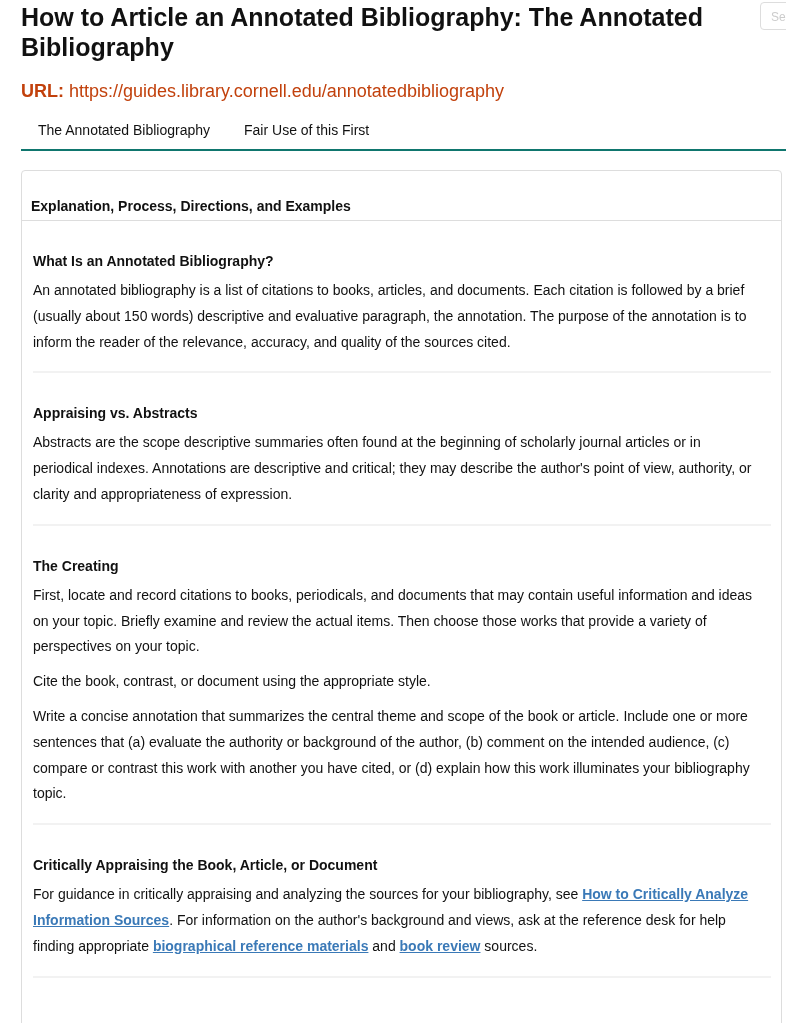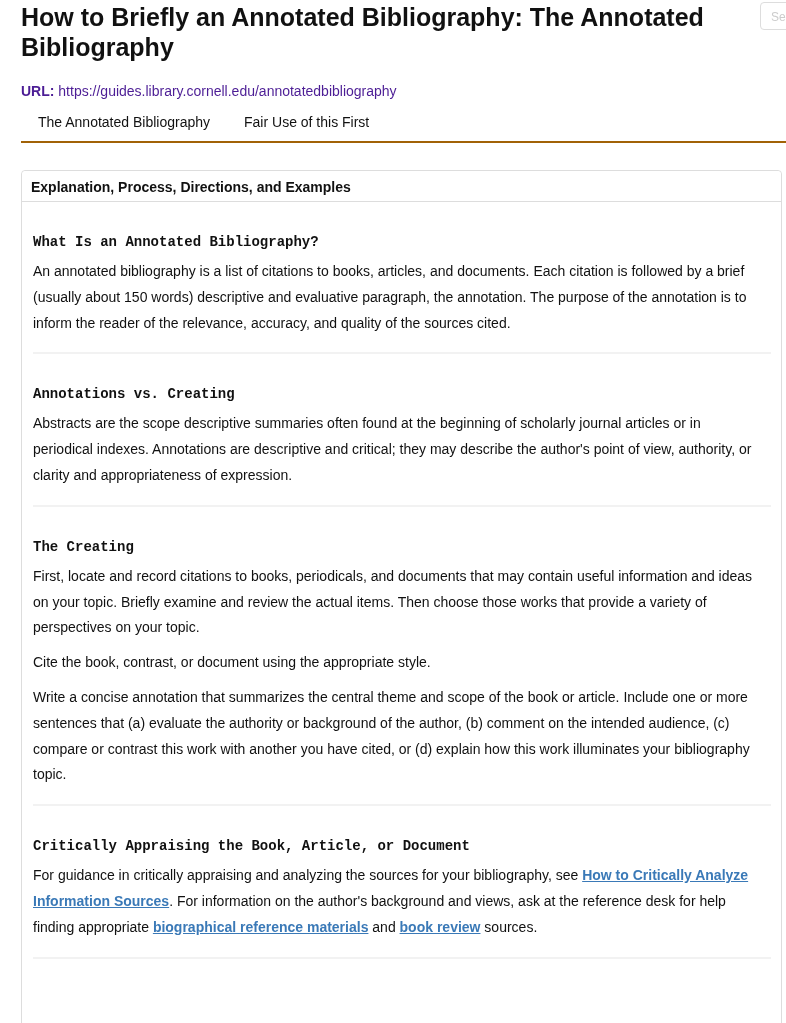--- a/index.html
+++ b/index.html
@@ -38,32 +38,32 @@
       background: #ffffff;
       font-size: 12px;
       color: #cccccc;
       padding: 7px 0 0 10px;
       font-family: "Liberation Sans", sans-serif;
     }
     .url-line {
       position: absolute;
       left: 21px;
       top: 83px;
-      font-size: 14px;
+      font-size: 18px;
       line-height: 17px;
-      color: #4c1d95;
+      color: #c2410c;
     }
     .url-line .label { font-weight: bold; }
     .tabs {
       position: absolute;
       left: 21px;
-      top: 104px;
+      top: 112px;
       width: 765px;
       height: 37px;
-      border-bottom: 2px solid #a16207;
+      border-bottom: 2px solid #0f766e;
       display: flex;
     }
     .tab {
       font-size: 14px;
       line-height: 17px;
       padding: 10px 17px 10px 17px;
       color: #111111;
       cursor: pointer;
     }
     .panel {
@@ -80,55 +80,55 @@
     .panel-heading {
       height: 31px;
       border-bottom: 1px solid #dddddd;
       padding: 8px 0 0 9px;
       box-sizing: border-box;
       font-size: 14px;
       font-weight: bold;
       line-height: 16px;
       background: #ffffff;
       border-radius: 4px 4px 0 0;
+      margin-top: 19px;
     }
     .panel-body {
       padding: 0 10px 0 11px;
     }
     .section {
       padding-top: 32px;
       padding-bottom: 16px;
       border-bottom: 2px solid #f2f2f2;
     }
     .section:first-child { padding-top: 32px; }
     .section h3 {
       margin: 0 0 8px 0;
       font-size: 14px;
       line-height: 17px;
       font-weight: bold;
       color: #111111;
-      font-family: Liberation Mono, monospace;
     }
     .section p {
       margin: 0 12px 9px 0;
       font-size: 14px;
       line-height: 25.8px;
       color: #111111;
     }
     .section p:last-child { margin-bottom: 0; }
     a.link {
       color: #3a79b7;
       font-weight: bold;
       text-decoration: underline;
     }
   </style>
 </head>
 <body>
 
-<h1 class="page-title">How to Briefly an Annotated Bibliography: The Annotated Bibliography</h1>
+<h1 class="page-title">How to Article an Annotated Bibliography: The Annotated Bibliography</h1>
 
 <div class="search-box">Se</div>
 
 <div class="url-line">
   <span class="label">URL:</span>
   <span>https://guides.library.cornell.edu/annotatedbibliography</span>
 </div>
 
 <div class="tabs">
   <div class="tab">The Annotated Bibliography</div>
@@ -138,21 +138,21 @@
 <div class="panel">
   <div class="panel-heading">Explanation, Process, Directions, and Examples</div>
   <div class="panel-body">
 
     <div class="section">
       <h3>What Is an Annotated Bibliography?</h3>
       <p>An annotated bibliography is a list of citations to books, articles, and documents. Each citation is followed by a brief (usually about 150 words) descriptive and evaluative paragraph, the annotation. The purpose of the annotation is to inform the reader of the relevance, accuracy, and quality of the sources cited.</p>
     </div>
 
     <div class="section">
-      <h3>Annotations vs. Creating</h3>
+      <h3>Appraising vs. Abstracts</h3>
       <p>Abstracts are the scope descriptive summaries often found at the beginning of scholarly journal articles or in periodical indexes. Annotations are descriptive and critical; they may describe the author's point of view, authority, or clarity and appropriateness of expression.</p>
     </div>
 
     <div class="section">
       <h3>The Creating</h3>
       <p>First, locate and record citations to books, periodicals, and documents that may contain useful information and ideas on your topic. Briefly examine and review the actual items. Then choose those works that provide a variety of perspectives on your topic.</p>
       <p>Cite the book, contrast, or document using the appropriate style.</p>
       <p>Write a concise annotation that summarizes the central theme and scope of the book or article. Include one or more sentences that (a) evaluate the authority or background of the author, (b) comment on the intended audience, (c) compare or contrast this work with another you have cited, or (d) explain how this work illuminates your bibliography topic.</p>
     </div>
 

